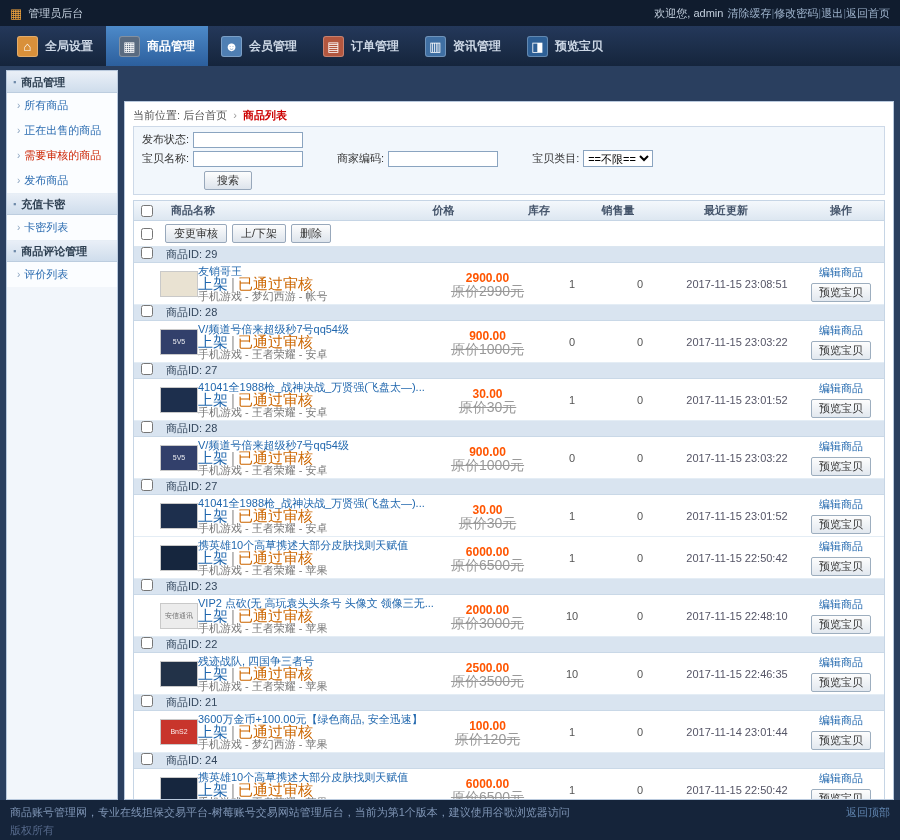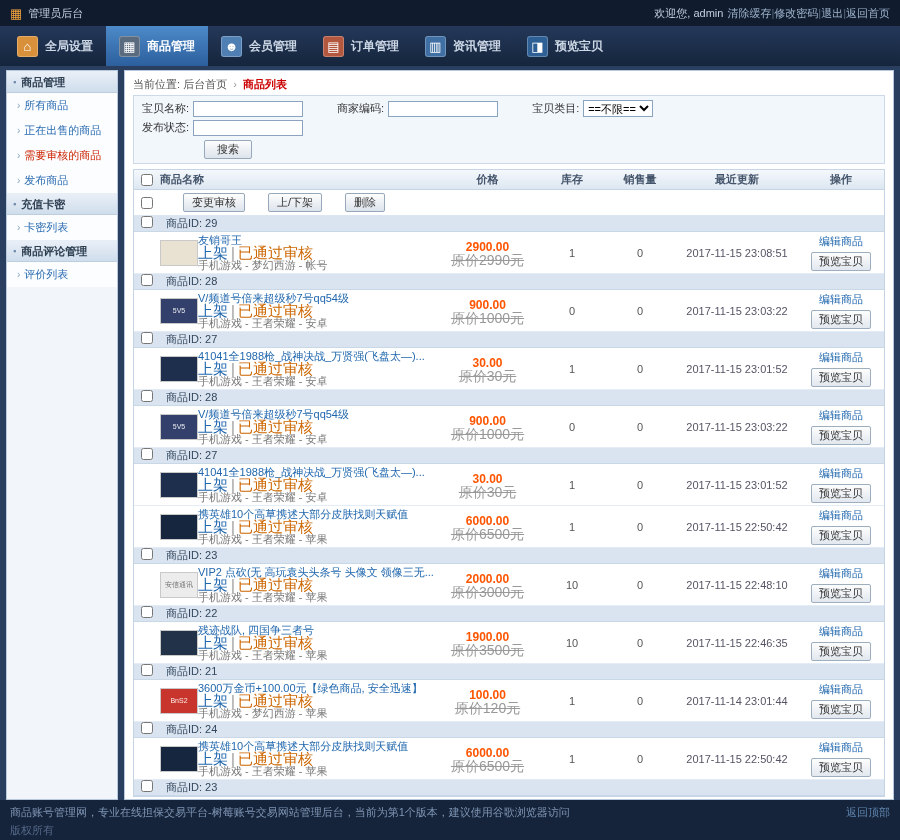--- a/index.html
+++ b/index.html
@@ -30,50 +30,50 @@
   
   .content { display:flex; gap:6px; padding:4px 6px 0 6px; height:734px; align-items:stretch; overflow:hidden; }
 
   .sidebar { width:112px; background:#f2f6fb; border:1px solid #b9c9dd; overflow:hidden; flex:none; }
   .sg-header { height:22px; background:linear-gradient(#e9eff7,#cfddec); border-bottom:1px solid #bccddf; border-top:1px solid #e7eef6; display:flex; align-items:center; gap:5px; padding:0 6px; font-weight:bold; font-size:11px; color:#2c3e50; }
   .sg-icon { color:#6c88a8; font-size:9px; }
   .side-item { display:flex; align-items:center; gap:4px; padding:5px 4px 5px 10px; font-size:11px; color:#2a6bb0; cursor:pointer; background:#fbfdff; }
   .side-item .arrow { color:#8aa3bf; font-size:10px; }
   .side-item.hl .si-label { color:#cc2200; }
 
-  .main { flex:1; background:#fff; border:1px solid #b9c9dd; padding:4px 8px; overflow:hidden; display:flex; flex-direction:column; }
+  .main { flex:1; background:#fff; border:1px solid #b9c9dd; padding:4px 8px; overflow:hidden; display:flex; flex-direction:column;margin-top:31px; }
 
   .breadcrumb { height:18px; line-height:18px; font-size:11px; color:#555; }
   .breadcrumb a { color:#555; }
   .crumb-sep { color:#999; margin:0 3px; }
   .crumb-cur { color:#c00; font-weight:bold; }
 
   
   .search-box { border:1px solid #cdd9e8; background:#f2f7fc; padding:3px 8px 4px; margin:2px 0 5px; }
   .search-row { display:flex; align-items:center; height:19px; font-size:11px; color:#333; }
   .search-row label { margin-right:4px; }
   .gap { margin-left:34px; }
   input.text { width:110px; height:16px; border:1px solid #8aa4c0; font-size:11px; padding:0 3px; background:#fff; }
   select.sel { height:17px; font-size:11px; border:1px solid #8aa4c0; background:#fff; }
   .btn { padding:1px 12px; font-size:11px; color:#333; background:linear-gradient(#fdfdfd,#dde4ec); border:1px solid #98a8bb; border-radius:2px; cursor:pointer; }
   .search-btn-row { margin:3px 0 0 62px; }
 
   
   .table-wrap { border:1px solid #c6d5e5; }
-  .t-header { display:flex; align-items:center; height:20px; background:linear-gradient(#f4f8fc,#dde7f1); border-bottom:1px solid #c6d5e5; font-weight:bold; font-size:11px; color:#44546a; }
+  .t-header { display:flex; align-items:center; height:20px; background:linear-gradient(#f4f8fc,#dde7f1); border-bottom:1px solid #c6d5e5; font-weight:bold; font-size:11px; color:#44546a;gap:11px; }
   .c-check { width:26px; flex:none; display:flex; align-items:center; justify-content:center; }
   .c-name  { flex:1; min-width:0; }
   .c-price { width:105px; flex:none; text-align:center; }
   .c-stock { width:64px; flex:none; text-align:center; }
   .c-sales { width:72px; flex:none; text-align:center; }
   .c-upd   { width:122px; flex:none; text-align:center; }
   .c-ops   { width:86px; flex:none; text-align:center; }
   input[type=checkbox] { width:12px; height:12px; margin:0; cursor:pointer; }
 
-  .toolbar { display:flex; align-items:center; gap:23px; padding:3px 0; border-bottom:1px solid #dbe6f0; }
+  .toolbar { display:flex; align-items:center; gap:5px; padding:3px 0; border-bottom:1px solid #dbe6f0; }
   .toolbar .c-check { width:26px; }
   .toolbar .btn { padding:1px 8px; }
 
   .group-bar { height:16px; background:#d9e4f0; border-bottom:1px solid #c9d8e7; display:flex; align-items:flex-start; gap:6px; padding:0 0 0 0; font-size:11px; color:#33465c; }
   .group-bar .c-check { width:26px; }
   .prod-row { display:flex; align-items:center; min-height:40px; border-bottom:1px solid #e4edf5; background:#fff; padding:2px 0; }
   .name-cell { display:flex; gap:0; align-items:center; }
   .thumb { width:38px; height:26px; flex:none; border:1px solid #c9c9c9; display:flex; align-items:center; justify-content:center; overflow:hidden; }
   .thumb-label { font-size:7px; color:#fff; opacity:.9; white-space:nowrap; }
   .name-text { min-width:0; }
@@ -180,30 +180,30 @@
   <div class="main">
     <div class="breadcrumb">
       <span>当前位置:</span>
       <a>后台首页</a>
       <span class="crumb-sep">›</span>
       <span class="crumb-cur">商品列表</span>
     </div>
 
     <div class="search-box">
       <div class="search-row">
+        <label>发布状态:</label>
+        <input class="text" style="">
+      </div>
+      <div class="search-row">
         <label>宝贝名称:</label>
         <input class="text" style="">
         <label class="gap">商家编码:</label>
         <input class="text" style="">
         <label class="gap">宝贝类目:</label>
         <select class="sel" id="category-select"><option>==不限== </option></select>
-      </div>
-      <div class="search-row">
-        <label>发布状态:</label>
-        <input class="text" style="">
       </div>
       <div class="search-btn-row">
         <button class="btn">搜索</button>
       </div>
     </div>
 
     <div class="table-wrap">
       <div class="t-header" id="table-header">
         <span class="c-check">
             <input type="checkbox" style="">
@@ -471,21 +471,21 @@
                 </div>
         <div class="name-text">
           <a class="p-title">残迹战队, 四国争三者号</a>
           <div class="status-line">
             <a class="st-onsale">上架</a><span class="st-sep">|</span><span class="st-state">已通过审核</span>
           </div>
           <div class="p-cat">手机游戏 - 王者荣耀 - 苹果</div>
         </div>
       </div>
       <div class="c-price">
-        <div class="price">1900.00</div>
+        <div class="price">2500.00</div>
         <div class="orig">原价3500元</div>
       </div>
       <div class="c-stock stock">10</div>
       <div class="c-sales sales">0</div>
       <div class="c-upd upd">2017-11-15 22:46:35</div>
       <div class="c-ops">
         <a class="edit-link">编辑商品</a>
         <button class="preview-btn">预览宝贝</button>
       </div>
     </div>

